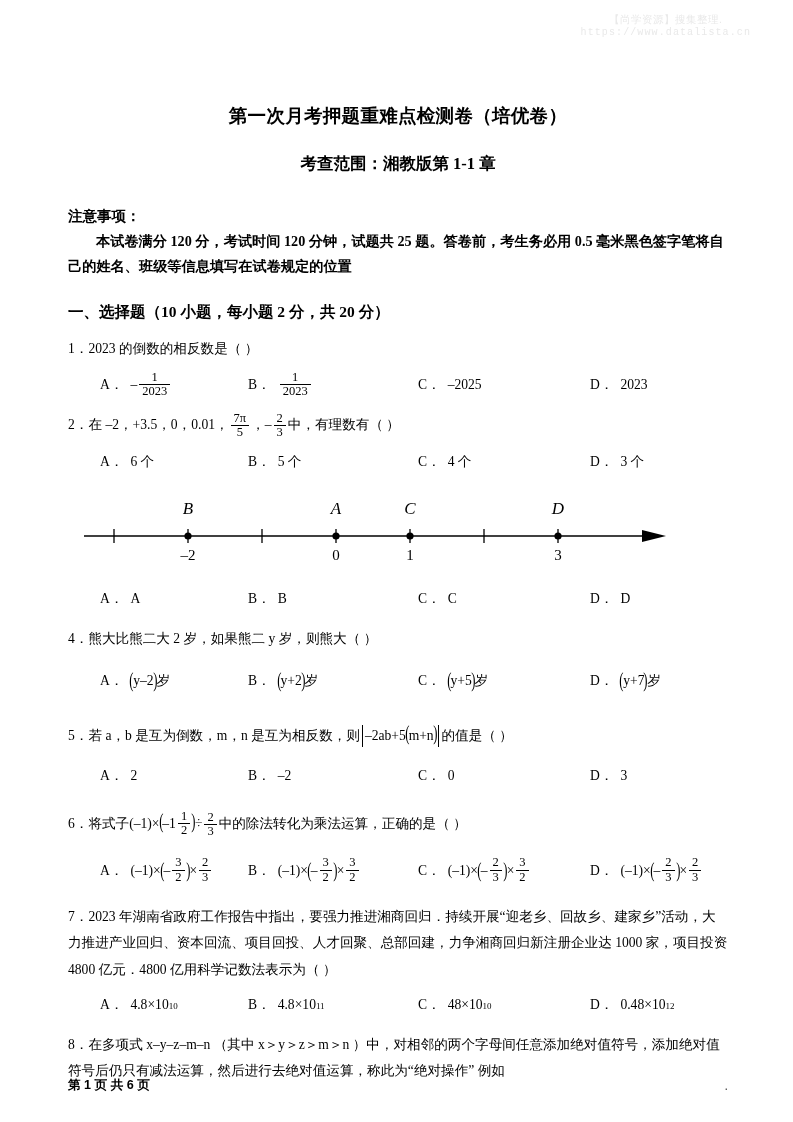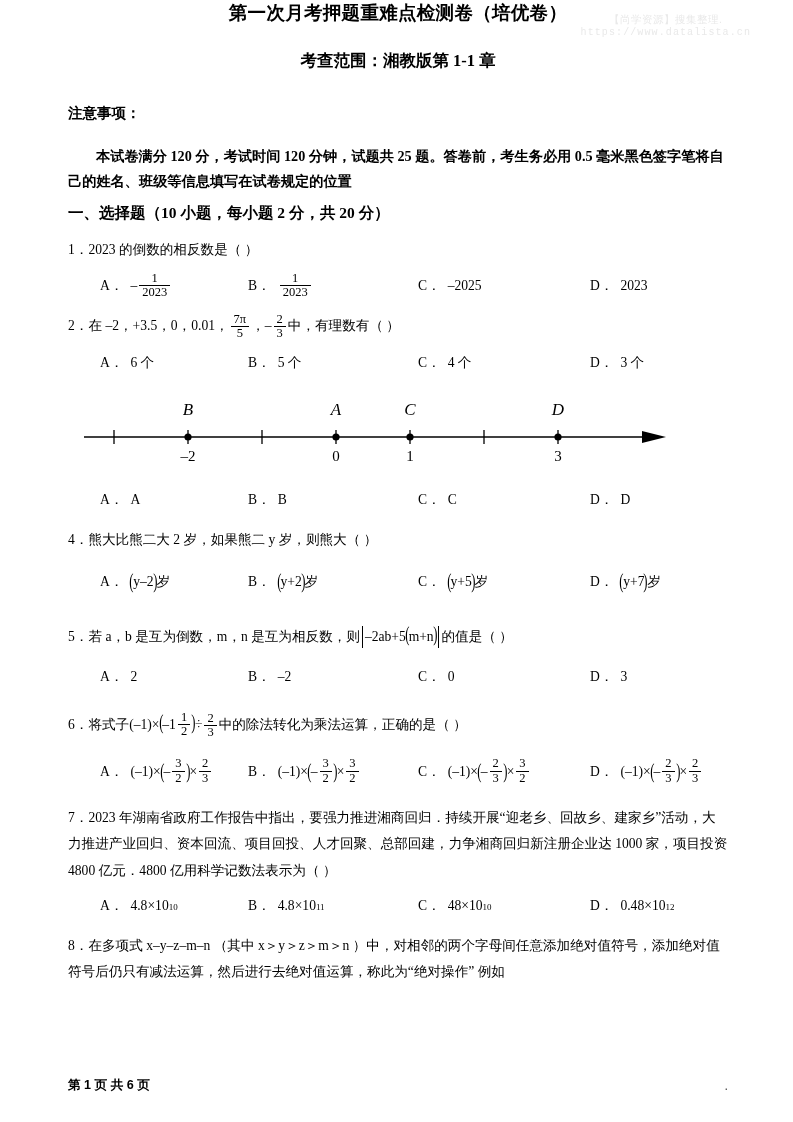--- a/index.html
+++ b/index.html
@@ -41,44 +41,45 @@
   .content {
     position: absolute;
     left: 68px;
     top: 0;
     width: 660px;
   }
   .doc-title {
     text-align: center;
     font-weight: bold;
     font-size: 18.5px;
+    margin-top: 103px;
     letter-spacing: 0.3px;
   }
   .doc-subtitle {
     text-align: center;
     font-weight: bold;
     font-size: 16.5px;
     margin-top: 25px;
   }
   .notice-title {
     font-weight: bold;
     font-size: 14.5px;
     margin-top: 32px;
   }
   .notice-body {
     font-weight: bold;
     font-size: 14.2px;
     line-height: 1.75;
     text-indent: 28px;
-    margin-top: 21px;
+    margin-top: 3px;
   }
   .section-title {
     font-weight: bold;
     font-size: 15.5px;
-    margin-top: 9px;
+    margin-top: 23px;
   }
   .q {
     margin-top: 13px;
     font-size: 13.6px;
     line-height: 1.95;
   }
   .q-stem {
     display: block;
   }
   .opts {

